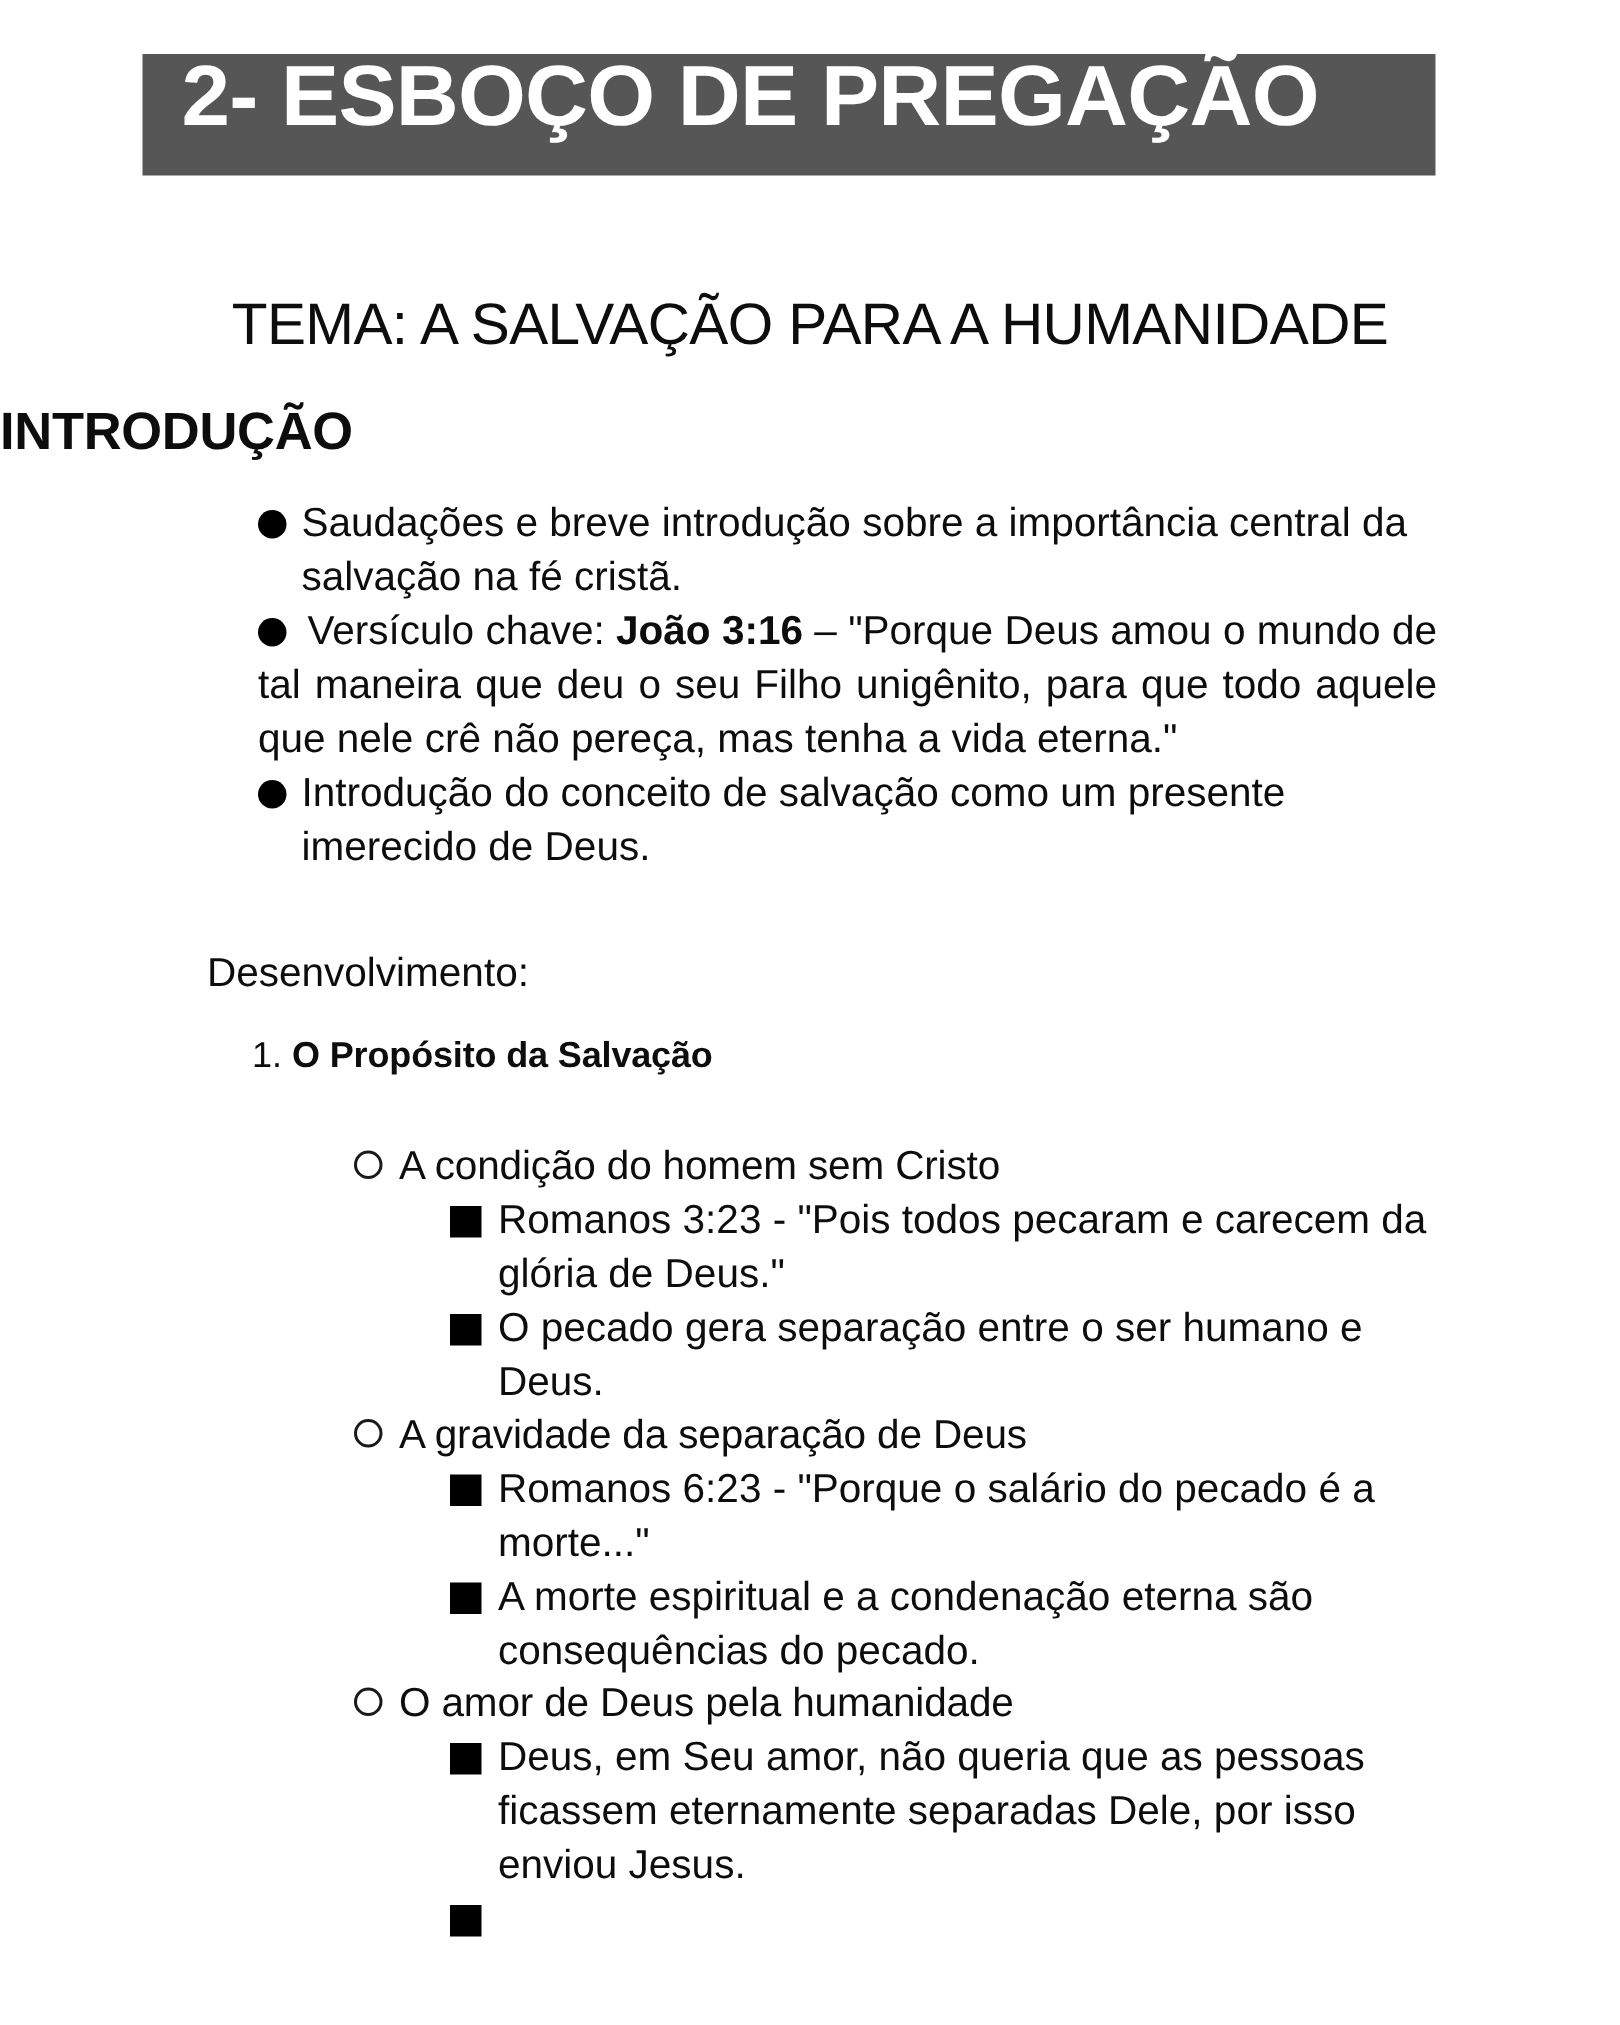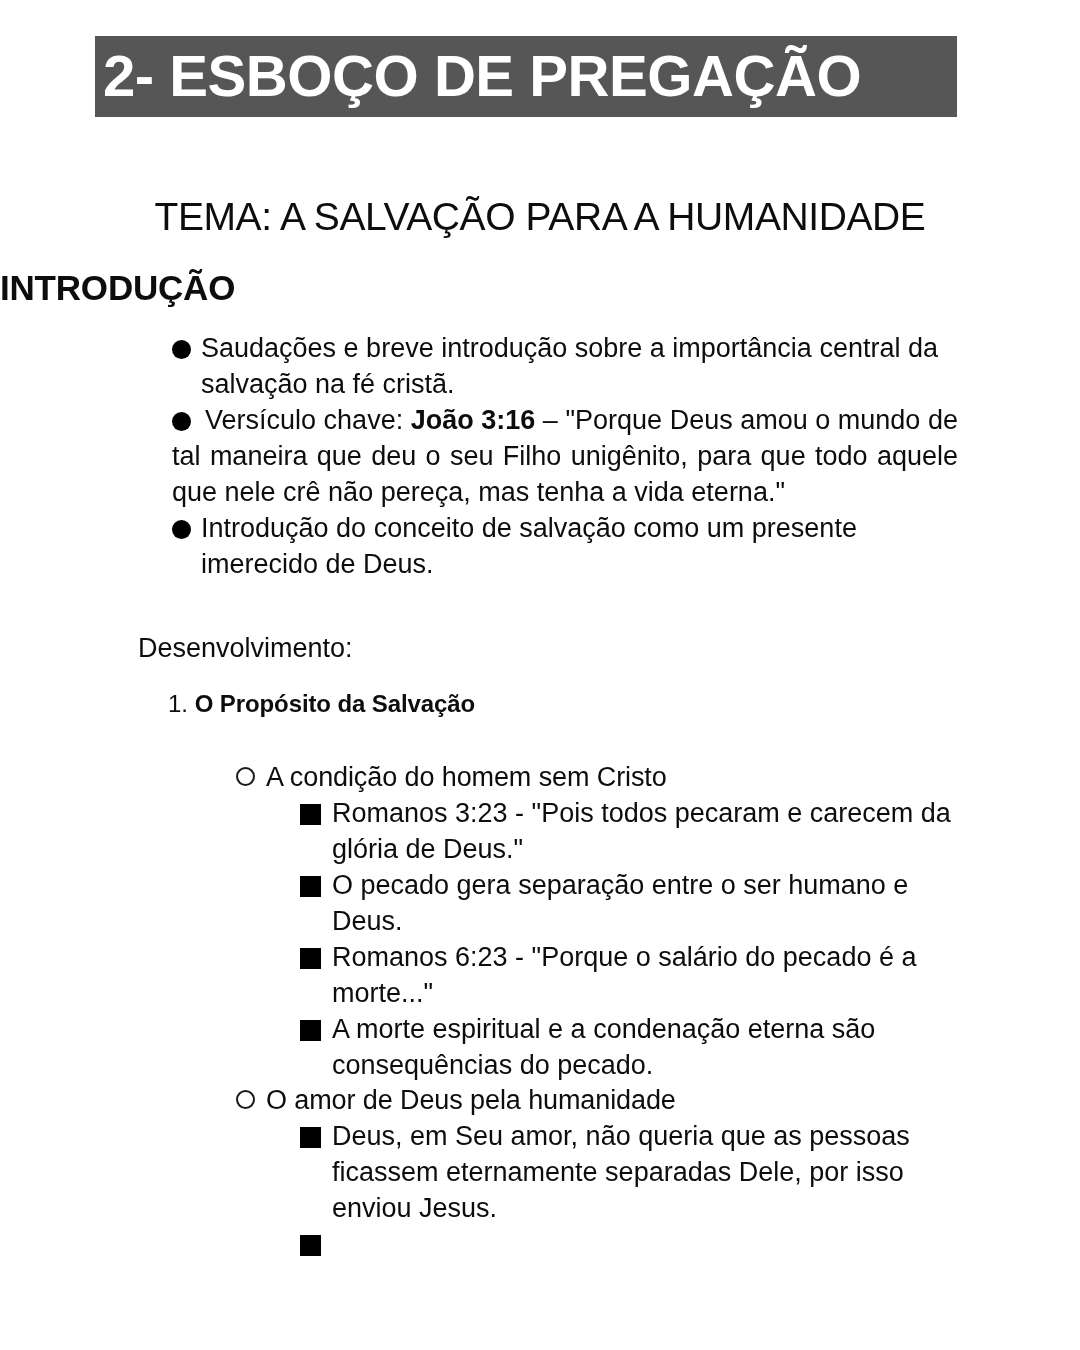--- a/index.html
+++ b/index.html
@@ -24,23 +24,22 @@
 
   
   .banner {
     position: absolute;
     left: 95px;
     top: 36px;
     width: 862px;
     height: 81px;
     background: #565656;
     display: flex;
-    align-items: center;
     box-sizing: border-box;
-    padding-left: 8px;
+    padding-left: 26px;
   }
   .banner-title {
     color: #ffffff;
     font-size: 57px;
     font-weight: bold;
     letter-spacing: -0.5px;
     line-height: 1;
     white-space: nowrap;
     transform: scaleX(1.02);
     transform-origin: left center;
@@ -222,20 +221,24 @@
         <span class="sq"></span>
         <span class="leaf-text">Romanos 3:23 - "Pois todos pecaram e carecem da glória de Deus."</span>
       </div>
       <div class="leaf">
         <span class="sq"></span>
         <span class="leaf-text">O pecado gera separação entre o ser humano e Deus.</span>
       </div>
     </div>
 
     <div class="sub-section">
+      <div class="sub-head">
+        <span class="ring"></span>
+        <span>A gravidade da separação de Deus</span>
+      </div>
       <div class="leaf">
         <span class="sq"></span>
         <span class="leaf-text">Romanos 6:23 - "Porque o salário do pecado é a morte..."</span>
       </div>
       <div class="leaf">
         <span class="sq"></span>
         <span class="leaf-text">A morte espiritual e a condenação eterna são consequências do pecado.</span>
       </div>
     </div>
 

